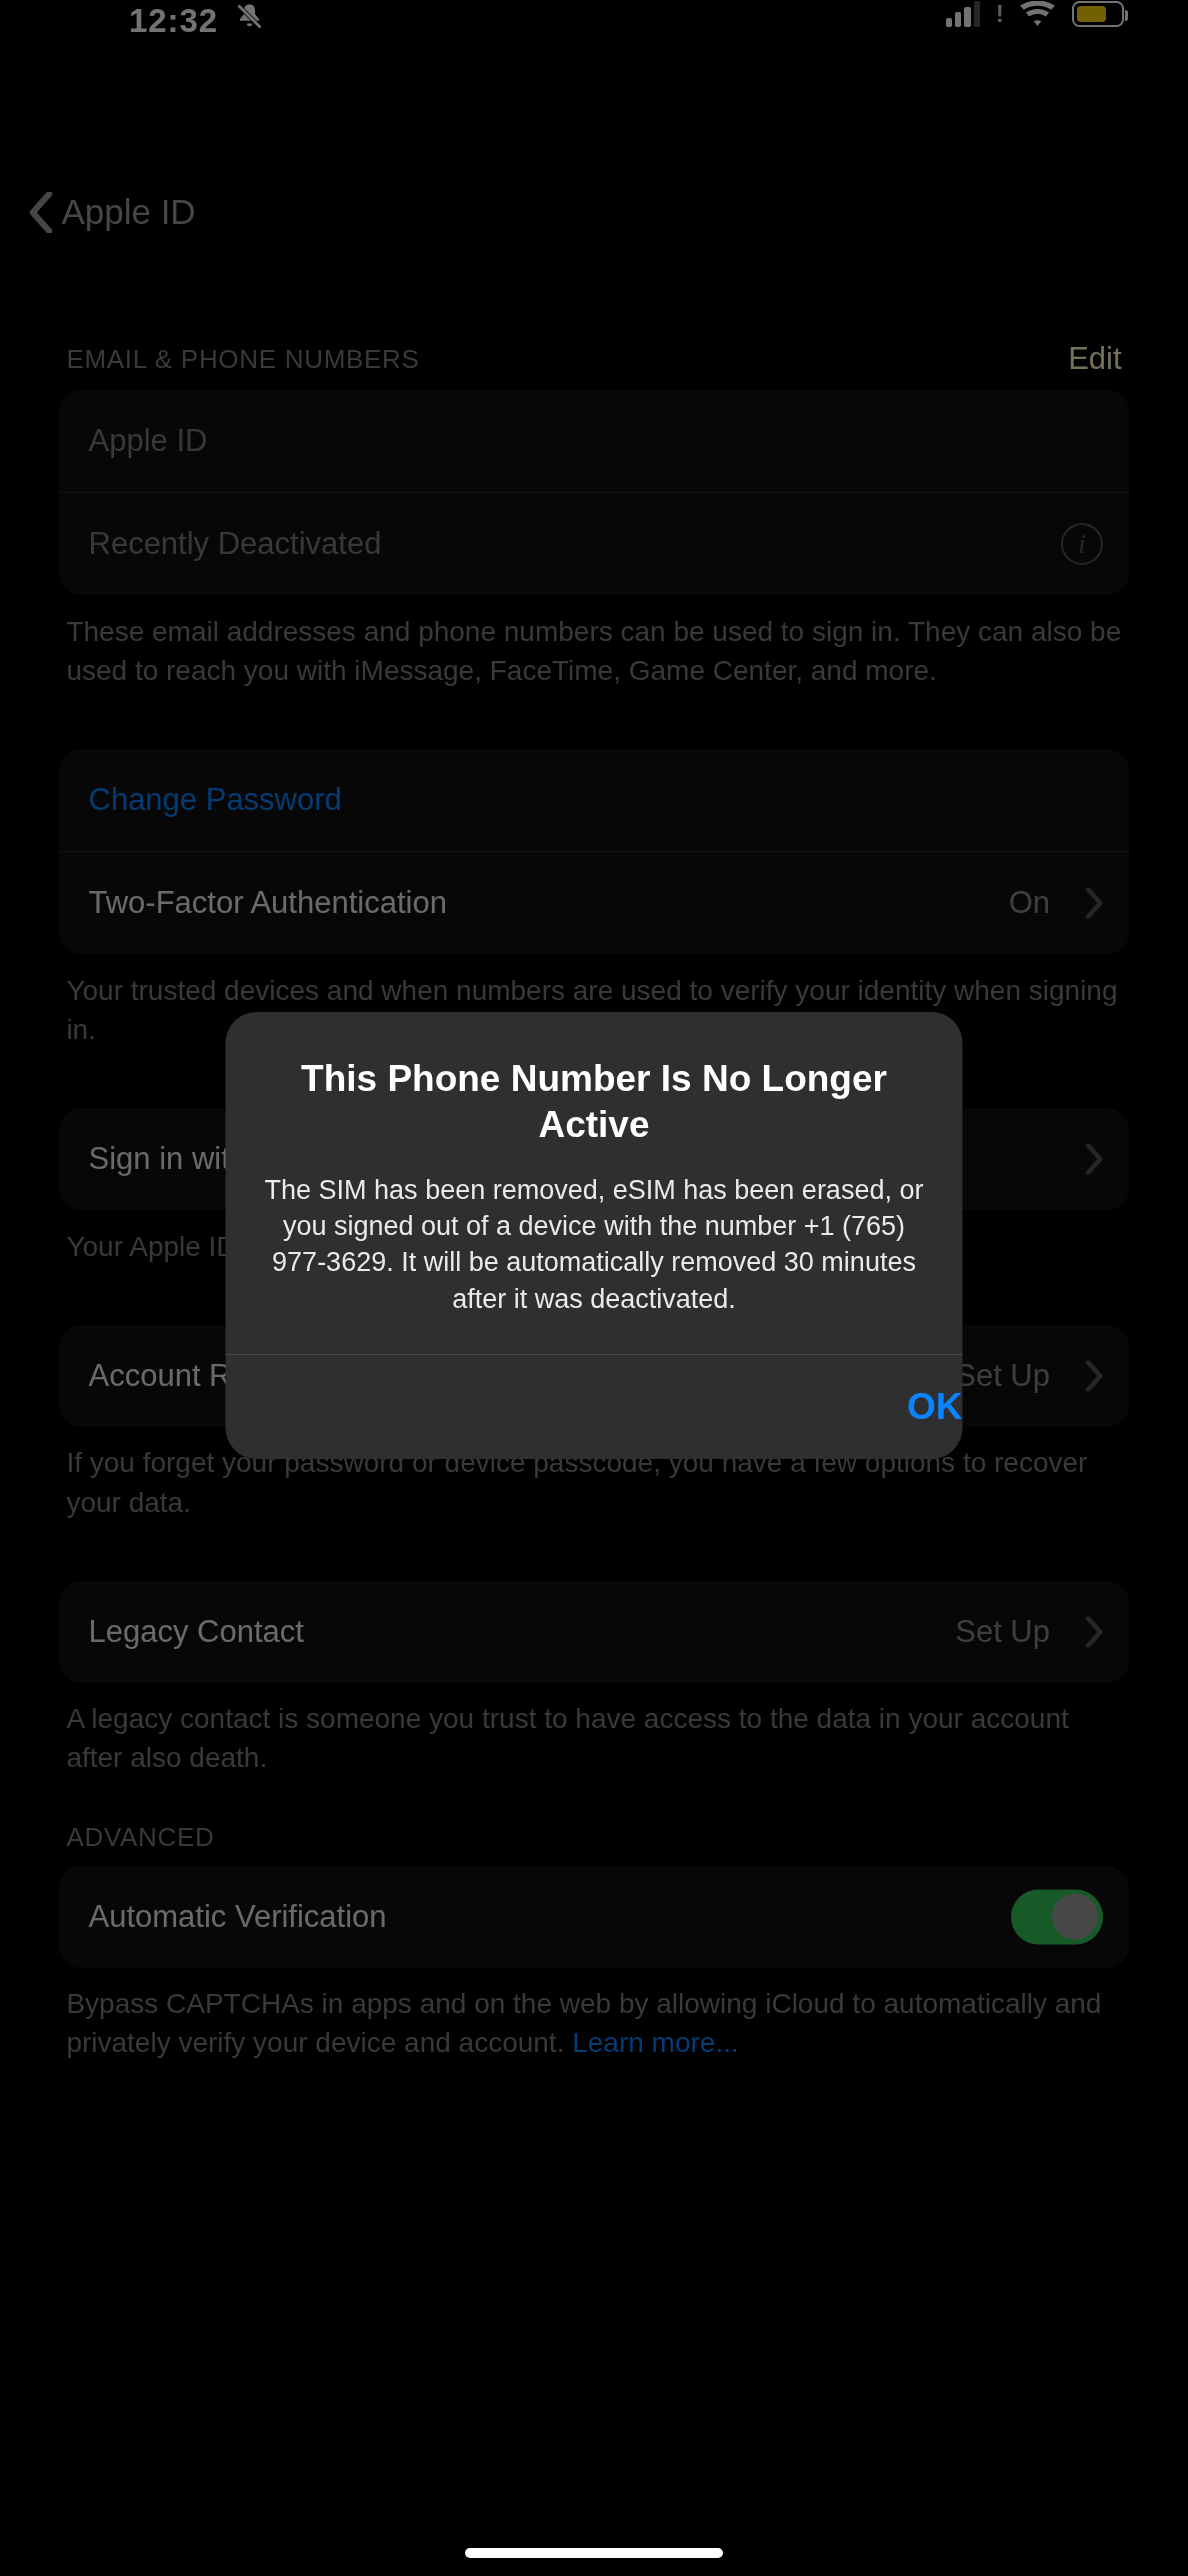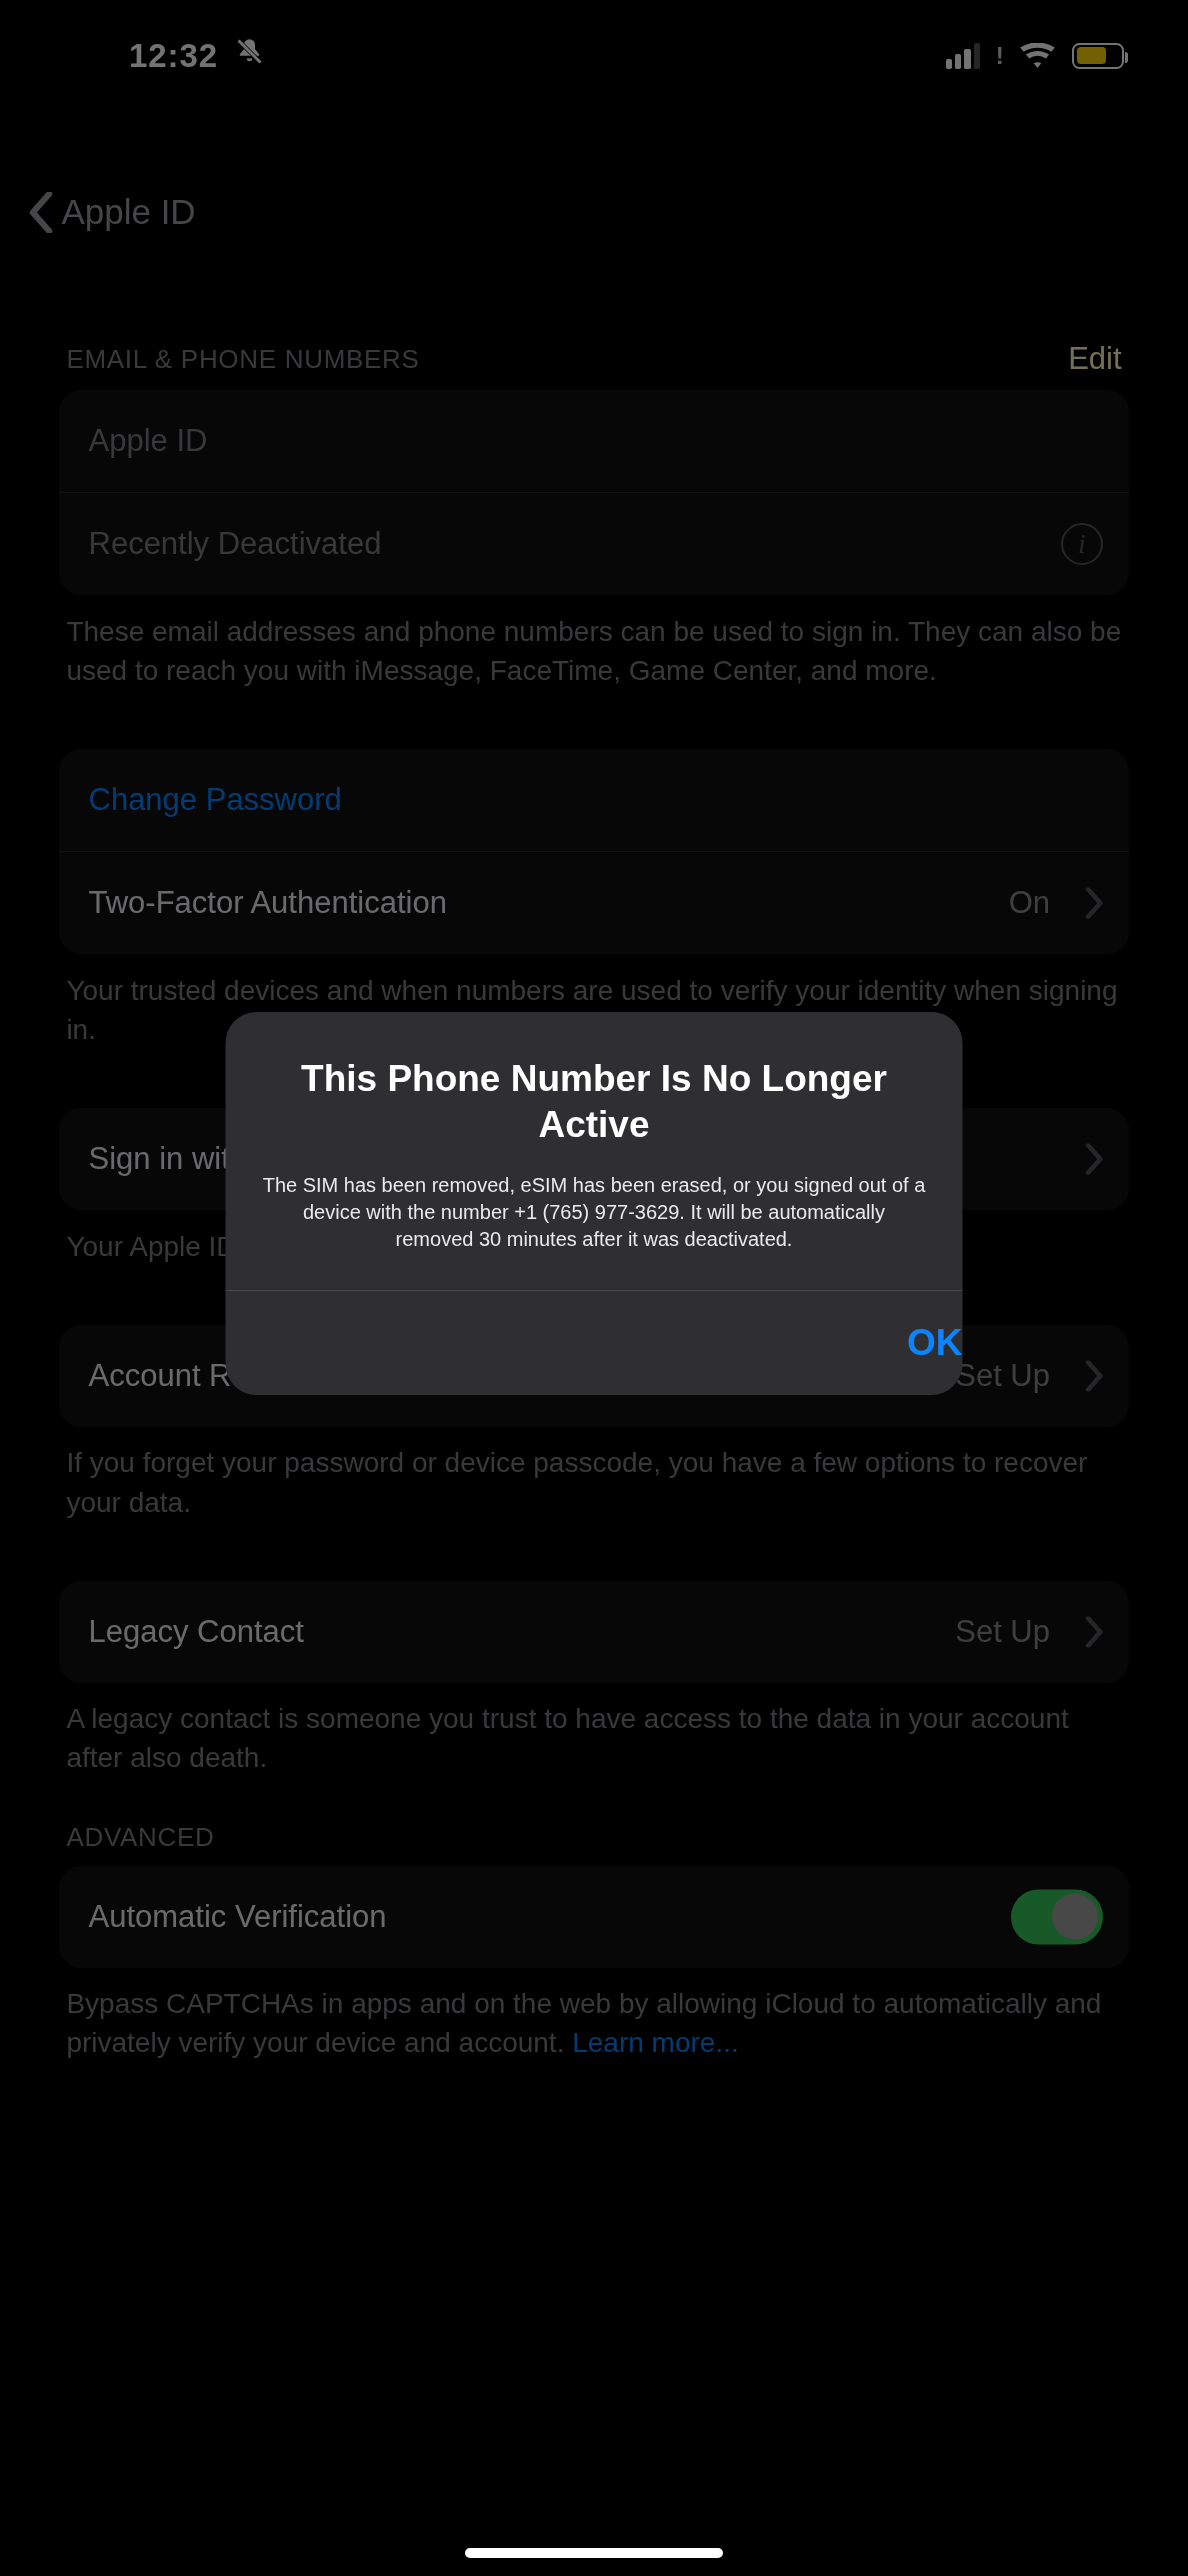--- a/index.html
+++ b/index.html
@@ -1,21 +1,21 @@
 <!DOCTYPE html>
 <html style="font-size:14.7px"><head>
   <meta charset="utf-8">
   <style>
     *{margin:0;padding:0;box-sizing:border-box;-webkit-font-smoothing:antialiased}
     html,body{width:1188px;height:2576px;background:#000;font-family:-apple-system,"SF Pro Text","Helvetica Neue",Arial,sans-serif;color:#fff;overflow:hidden;position:relative}
     
     .screen{position:absolute;inset:0}
 
     
-    .statusbar{position:absolute;top:0;left:0;right:0;height:111px;display:flex;align-items:center;justify-content:space-between;padding:0 64px 0 129px;font-size:33px;font-weight:600}
+    .statusbar{position:absolute;top:0;left:0;right:0;height:111px;display:flex;align-items:flex-start;justify-content:space-between;padding:0 64px 0 129px;font-size:33px;font-weight:600}
     .statusbar .left{display:flex;align-items:center;gap:14.7px}
     .statusbar .right{display:flex;align-items:center;gap:16.6px}
     .sb-time{letter-spacing:0.9px}
     .sb-bellmute{display:inline-block}
     .sb-signal{display:inline-block;width:37px;height:26px;position:relative}
     .sb-signal span{position:absolute;bottom:0;width:6.4px;background:#fff;border-radius:1.8px}
     .sb-signal span:nth-child(1){left:0;height:9.2px}
     .sb-signal span:nth-child(2){left:9.2px;height:14.7px}
     .sb-signal span:nth-child(3){left:18.4px;height:20px}
     .sb-signal span:nth-child(4){left:28px;height:26px;background:#555}
@@ -54,21 +54,21 @@
 
     .mini-header{padding:44px 7.4px 13px;font-size:26px;letter-spacing:0.7px;color:#7e7e83}
 
     
     .dim{position:absolute;inset:0;background:rgba(0,0,0,.55)}
 
     
     .alert{position:absolute;left:50%;top:1012px;transform:translateX(-50%);width:737px;background:#2f2f31;border-radius:31px;overflow:hidden;font-family:-apple-system,Arial}
     .alert .body{padding:44px 37px 37px;text-align:center}
     .alert .at{font-size:37px;font-weight:600;line-height:1.25;margin-bottom:23px;color:#fff}
-    .alert .am{font-size:20px;line-height:1.35;color:#eaeaec}
+    .alert .am{font-size:27px;line-height:1.35;color:#eaeaec}
     .alert .btnrow{border-top:0.9px solid #4a4a4c}
     .alert .btn{display:block;width:100%;text-align:right;padding:31px 0;font-size:37px;font-weight:600;color:#0a84ff}
 
     
     .home-ind{position:absolute;bottom:18.4px;left:50%;transform:translateX(-50%);width:258px;height:9.2px;background:#fff;border-radius:9.2px}
   </style>
 </head>
 <body>
 
 <div class="screen">

